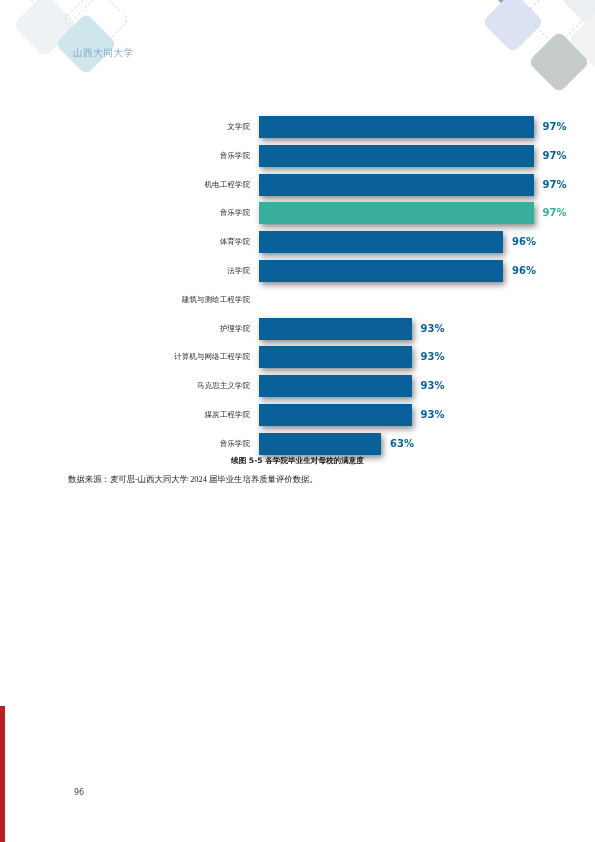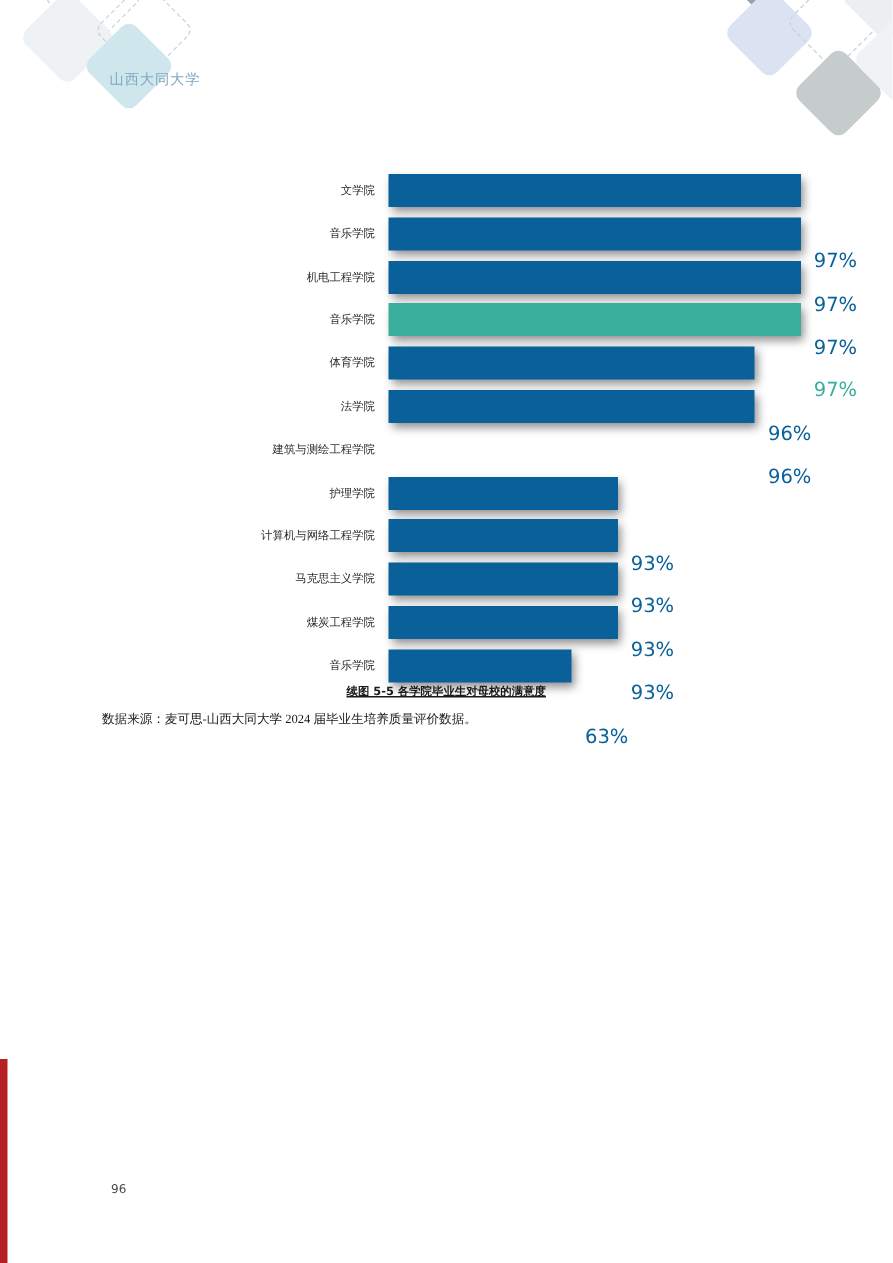--- a/index.html
+++ b/index.html
@@ -52,32 +52,31 @@
   .bar-zone{position:relative;flex:1;height:22px;}
   .bar{
     position:absolute;left:0;top:0;height:22px;
     background:#0a6199;
     box-shadow:2px 3px 6px rgba(0,0,0,.45);
   }
   .bar.avg{background:#3aae9c;}
   .bar-val{
     position:absolute;top:0;height:22px;line-height:22px;
     font-family:"DejaVu Sans","Liberation Sans",sans-serif;
-    font-size:13px;font-weight:normal;color:#0a6199;
+    font-size:10px;font-weight:bold;color:#0a6199;
     white-space:nowrap;
-    margin-top:48px;
   }
   .bar-val.avg{color:#3aae9c;}
 
   
   #caption{
     position:absolute;left:0;top:456px;width:595px;
     text-align:center;
     font-family:"DejaVu Sans","Liberation Sans",sans-serif;
-    font-size:7.6px;font-weight:bold;color:#1a1a1a;text-decoration:underline;
+    font-size:7.6px;font-weight:bold;color:#1a1a1a;
   }
   #source{
     position:absolute;left:68px;top:474px;
     font-size:8.4px;color:#1a1a1a;white-space:nowrap;
   }
 
   
   #page-number{
     position:absolute;left:74px;top:788px;
     font-family:"DejaVu Sans","Liberation Sans",sans-serif;

